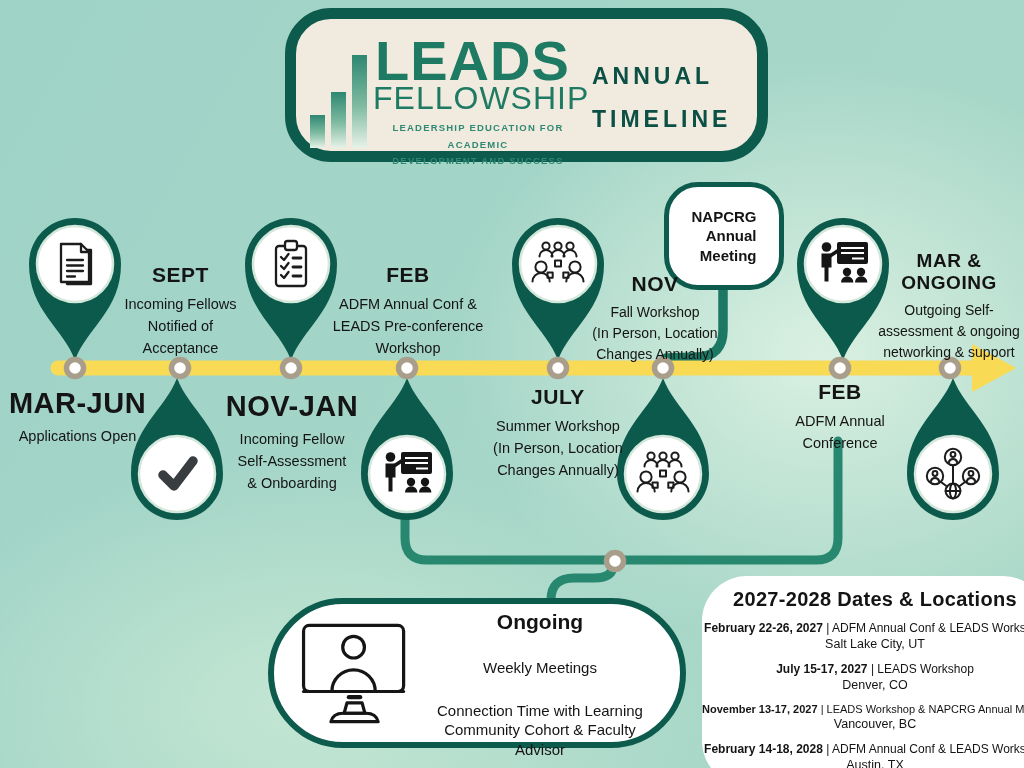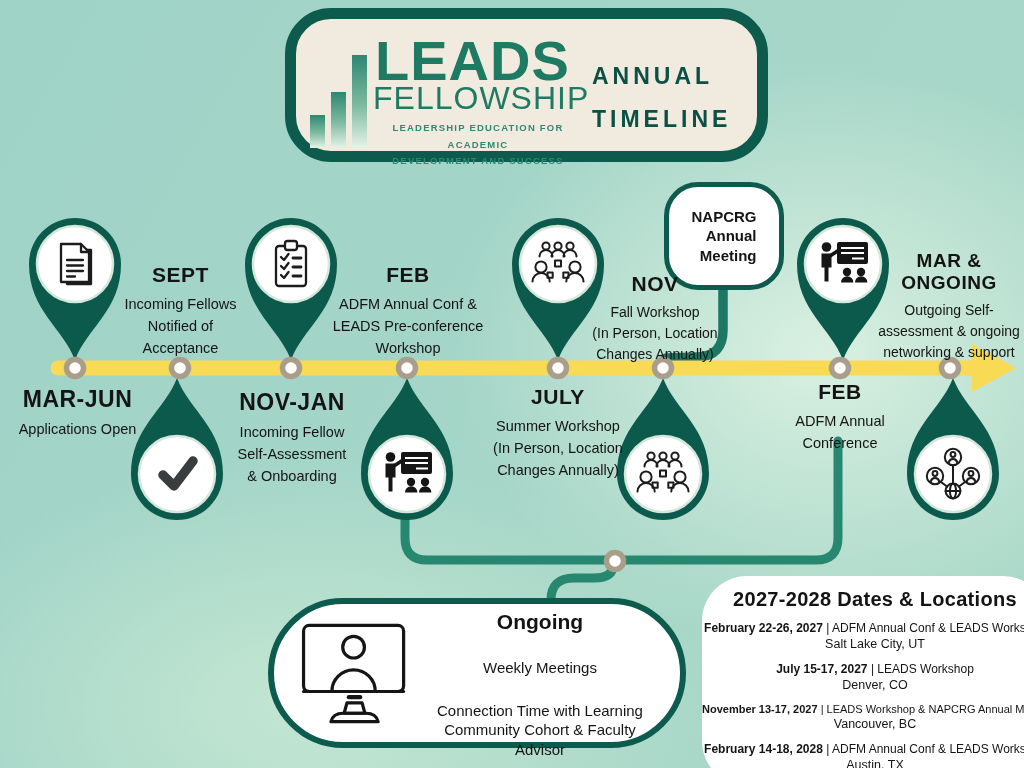--- a/index.html
+++ b/index.html
@@ -23,21 +23,21 @@
   .annual{position:absolute;left:296px;top:36px;font-size:23px;font-weight:800;color:#0b4f45;
           letter-spacing:4px;line-height:1.85;white-space:pre-line;}
   
   .layer{position:absolute;left:0;top:0;pointer-events:none;}
   .z1{z-index:1}.z5{z-index:5}
   
   .pin{position:absolute;width:96px;height:146px;z-index:3;}
   
   .ms-label{position:absolute;text-align:center;z-index:6;}
   .ms-title{font-size:21px;font-weight:800;letter-spacing:.5px;line-height:1.18;white-space:pre-line;margin-bottom:5px;}
-  .ms-title.big{font-size:23px;}
+  .ms-title.big{font-size:29px;}
   .ms-title.two{font-size:19px;}
   .ms-desc{font-size:14.5px;line-height:1.52;white-space:pre-line;}
   
   .napcrg{position:absolute;left:664px;top:182px;width:120px;height:108px;box-sizing:border-box;background:#fff;
           border:5px solid #0c5b4d;border-radius:34px;display:flex;align-items:center;justify-content:center;
           text-align:right;font-weight:800;font-size:15px;line-height:1.3;white-space:pre-line;z-index:4;}
   
   .ongoing{position:absolute;left:268px;top:598px;width:418px;height:150px;box-sizing:border-box;background:#fff;
            border:6px solid #0c5b4d;border-radius:75px;z-index:4;}
   .ongoing-icon{position:absolute;left:22px;top:12px;}

